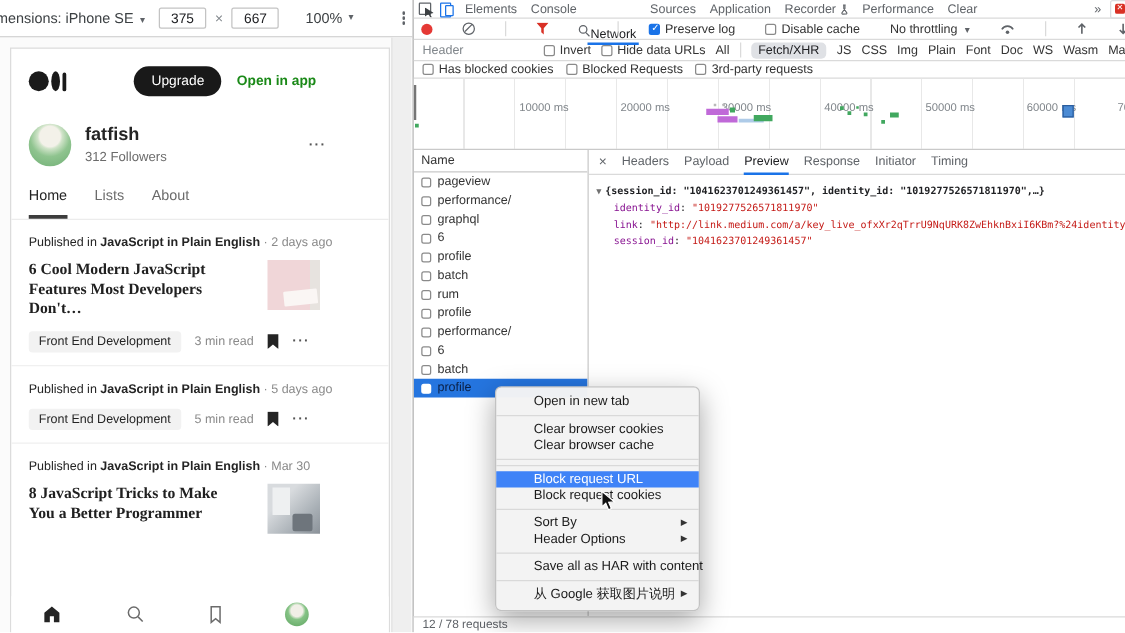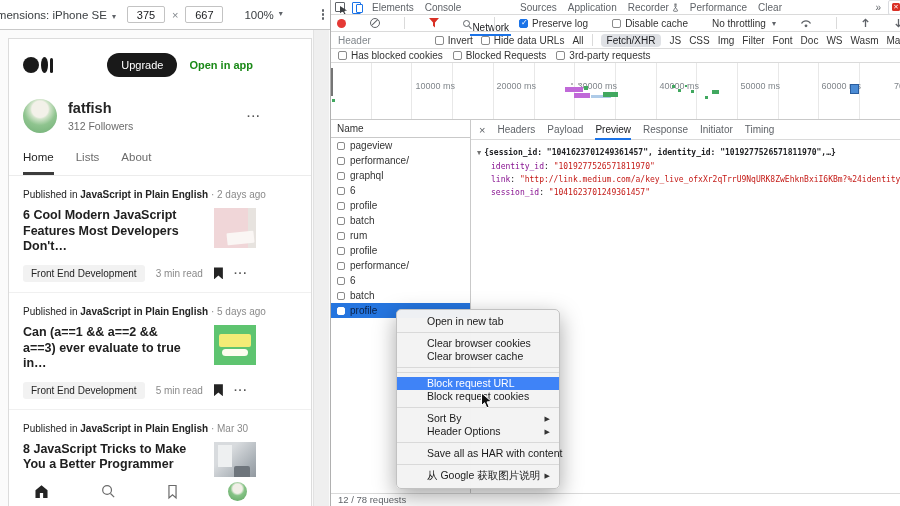--- a/index.html
+++ b/index.html
@@ -43,21 +43,21 @@
   .m-profile .more-h{margin-left:auto;}
 
   .m-tabs{display:flex;gap:22px;padding:18px 14px 0 14px;border-bottom:1px solid #ececec;font-size:11.5px;color:#6b6b6b;}
   .m-tab{padding-bottom:9px;}
   .m-tab.active{color:#242424;border-bottom:3px solid #3c3c3c;}
 
   .article{padding:13px 55px 10px 14px;border-bottom:1px solid #f0f0f0;}
   .a-meta{font-size:10px;color:#242424;margin-bottom:8px;white-space:nowrap;}
   .a-meta .pub{font-weight:bold;}
   .a-meta .dim{color:#8a8a8a;}
-  .a-body{display:flex;gap:24px;}
+  .a-body{display:flex;gap:24px;font-family:Liberation Serif, serif;}
   .a-title{font-size:12.5px;font-weight:bold;line-height:1.25;color:#202020;flex:1;}
   .thumb{width:42px;height:40px;flex:none;position:relative;overflow:hidden;}
   .thumb1{background:var(--thumb1-pink,#f0d6d8);}
   .thumb1::after{content:"";position:absolute;right:2px;bottom:4px;width:27px;height:12px;background:#faf6f4;transform:rotate(-6deg);border-radius:1px;}
   .thumb1::before{content:"";position:absolute;right:0;top:0;width:8px;height:40px;background:#e7e3df;}
   .thumb2{background:var(--thumb2-green,#5ec470);}
   .thumb2::before{content:"";position:absolute;left:5px;top:9px;width:32px;height:13px;background:var(--thumb2-yellow,#f3ec76);border-radius:2px;}
   .thumb2::after{content:"";position:absolute;left:8px;top:24px;width:26px;height:7px;background:#fdfdef;border-radius:4px;}
   .thumb3{background:linear-gradient(135deg,#d8dbde 0 30%,var(--thumb3-gray,#a9b0b6) 70%,#8b9299);}
   .thumb3::before{content:"";position:absolute;left:4px;top:3px;width:14px;height:22px;background:#eef0f1;}
@@ -216,24 +216,20 @@
             <span class="more-h">···</span>
           </div>
         </div>
 
         <div class="article">
           <div class="a-meta">
             <span>Published in</span>
             <span class="pub">JavaScript in Plain English</span>
             <span class="dim">· 5 days ago</span>
           </div>
-          <div class="a-body">
-            <div class="a-title">Can (a==1 &amp;&amp; a==2 &amp;&amp; a==3) ever evaluate to true in…</div>
-            <div class="thumb thumb2"></div>
-          </div>
           <div class="a-foot">
             <span class="a-tag">Front End Development</span>
             <span class="a-read">5 min read</span>
             <span class="bm-filled"></span>
             <span class="more-h">···</span>
           </div>
         </div>
 
         <div class="article" style="border-bottom:none;">
           <div class="a-meta">
@@ -357,21 +353,21 @@
         <span class="tb-item">
             <span class="cb"></span>
             <span>Hide data URLs</span>
           </span>
         <span class="ftype">All</span>
         <span class="tb-sep"></span>
         <span class="ftype active">Fetch/XHR</span>
         <span class="ftype">JS</span>
         <span class="ftype">CSS</span>
         <span class="ftype">Img</span>
-        <span class="ftype">Filter</span>
+        <span class="ftype">Plain</span>
         <span class="ftype">Font</span>
         <span class="ftype">Doc</span>
         <span class="ftype">WS</span>
         <span class="ftype">Wasm</span>
         <span class="ftype">Manifest</span>
 
       </span>
     </div>
 
     <div class="dt-blockedrow">

